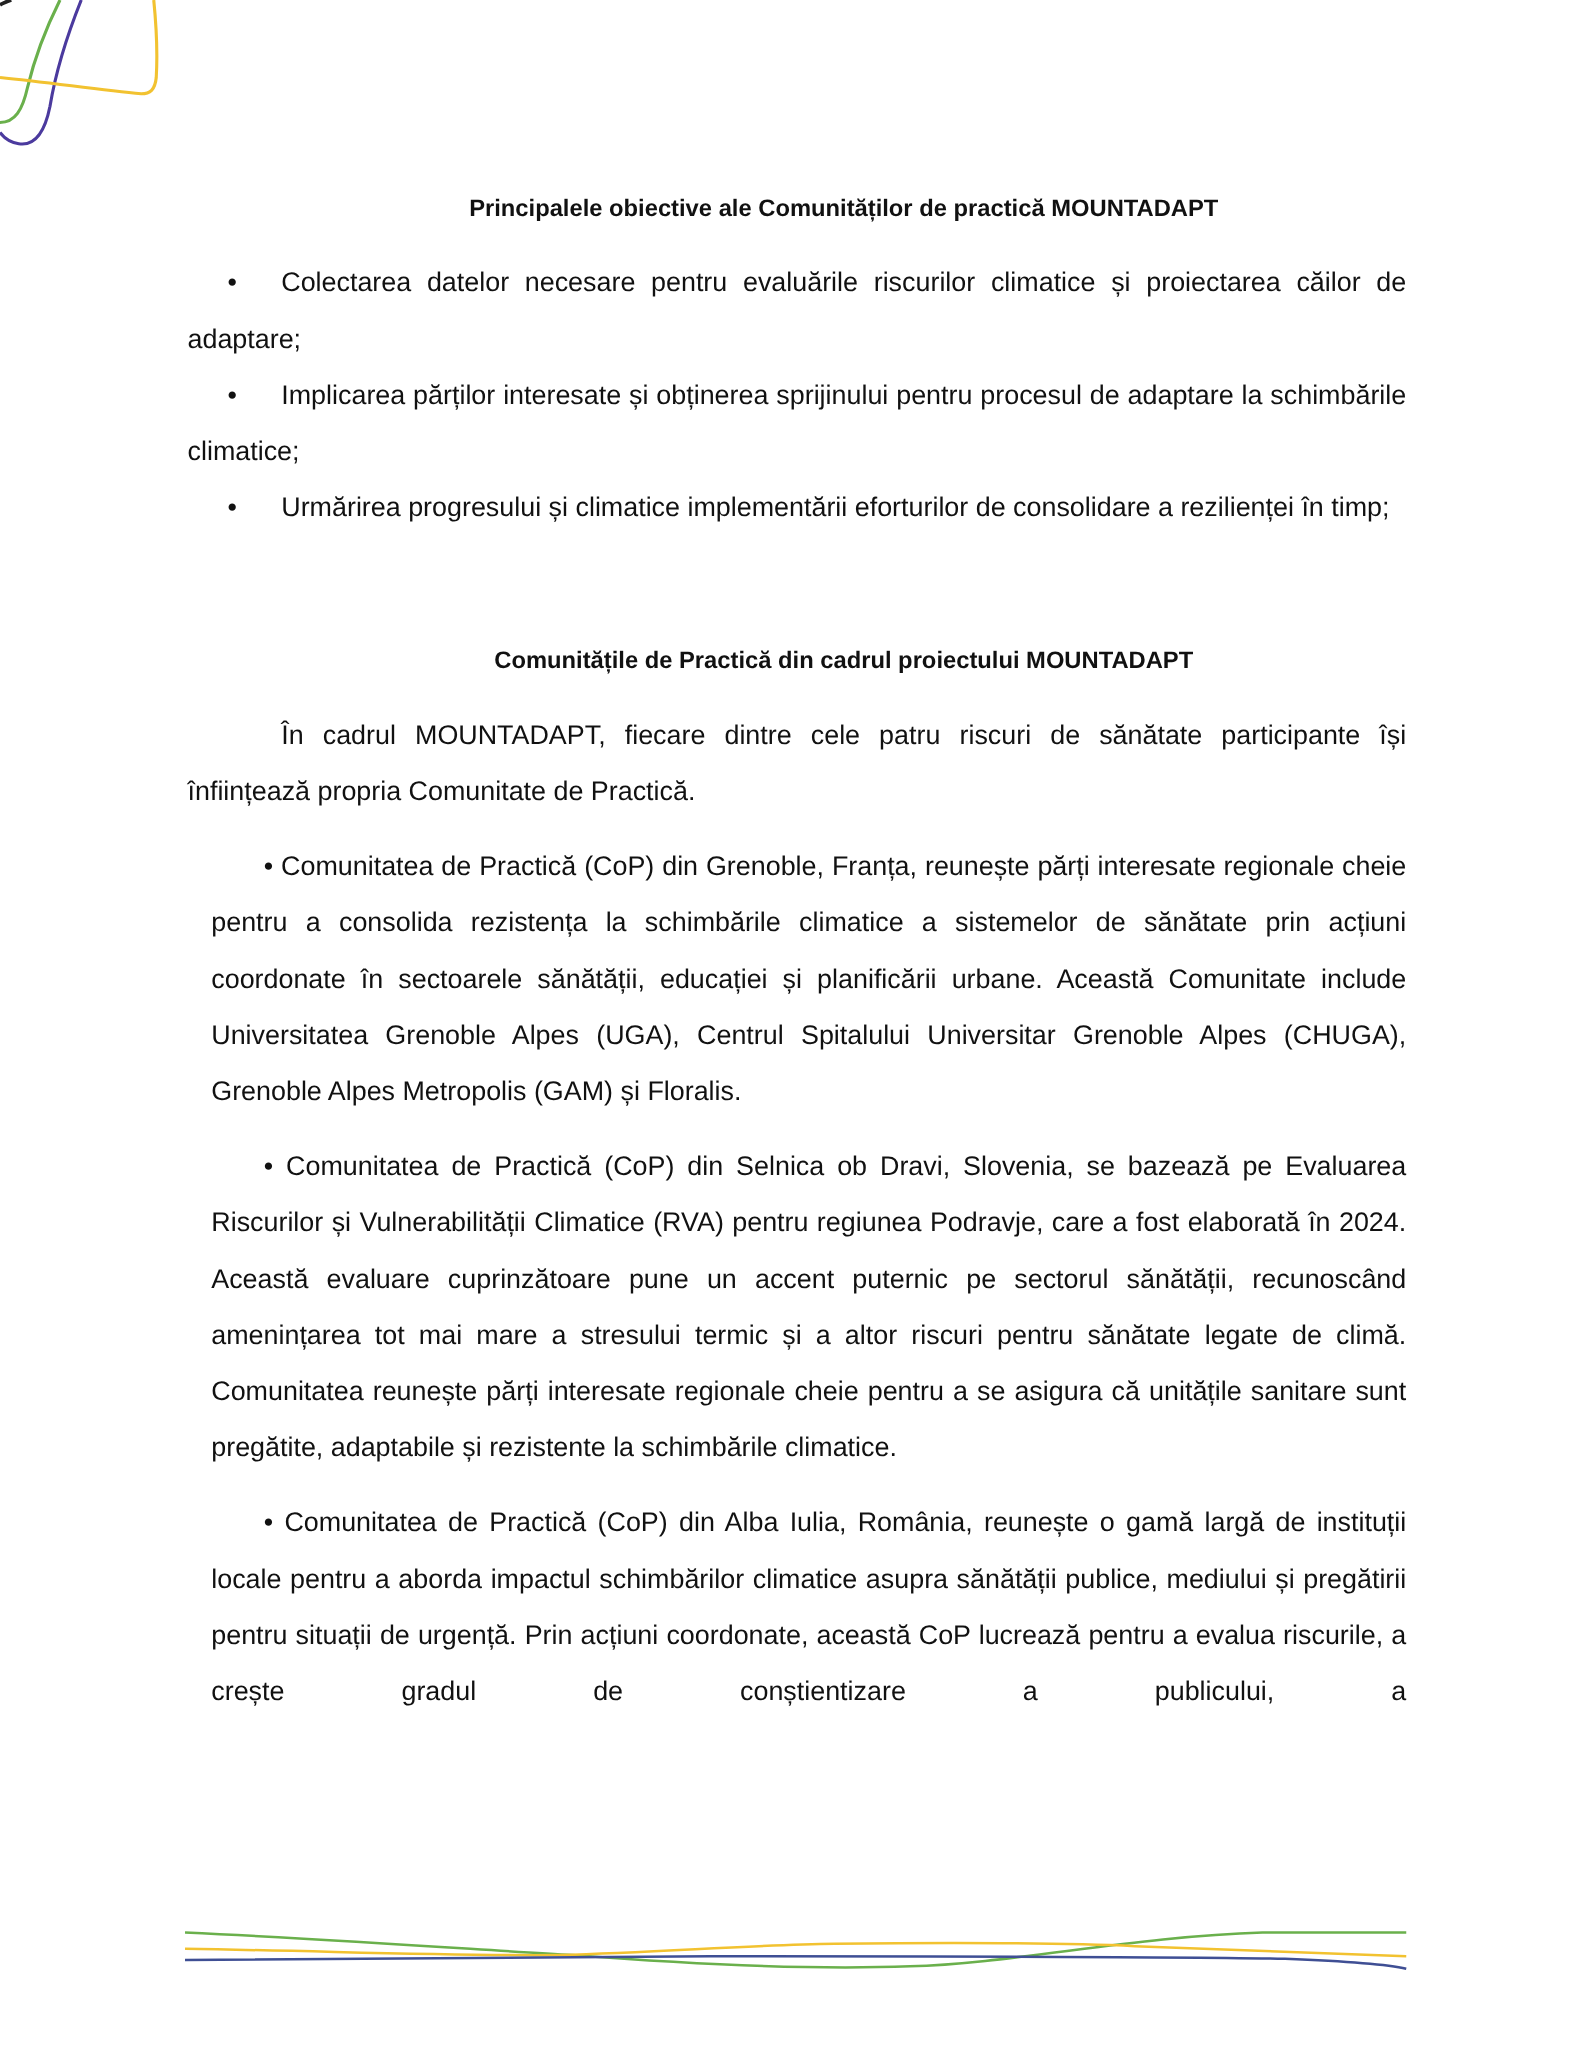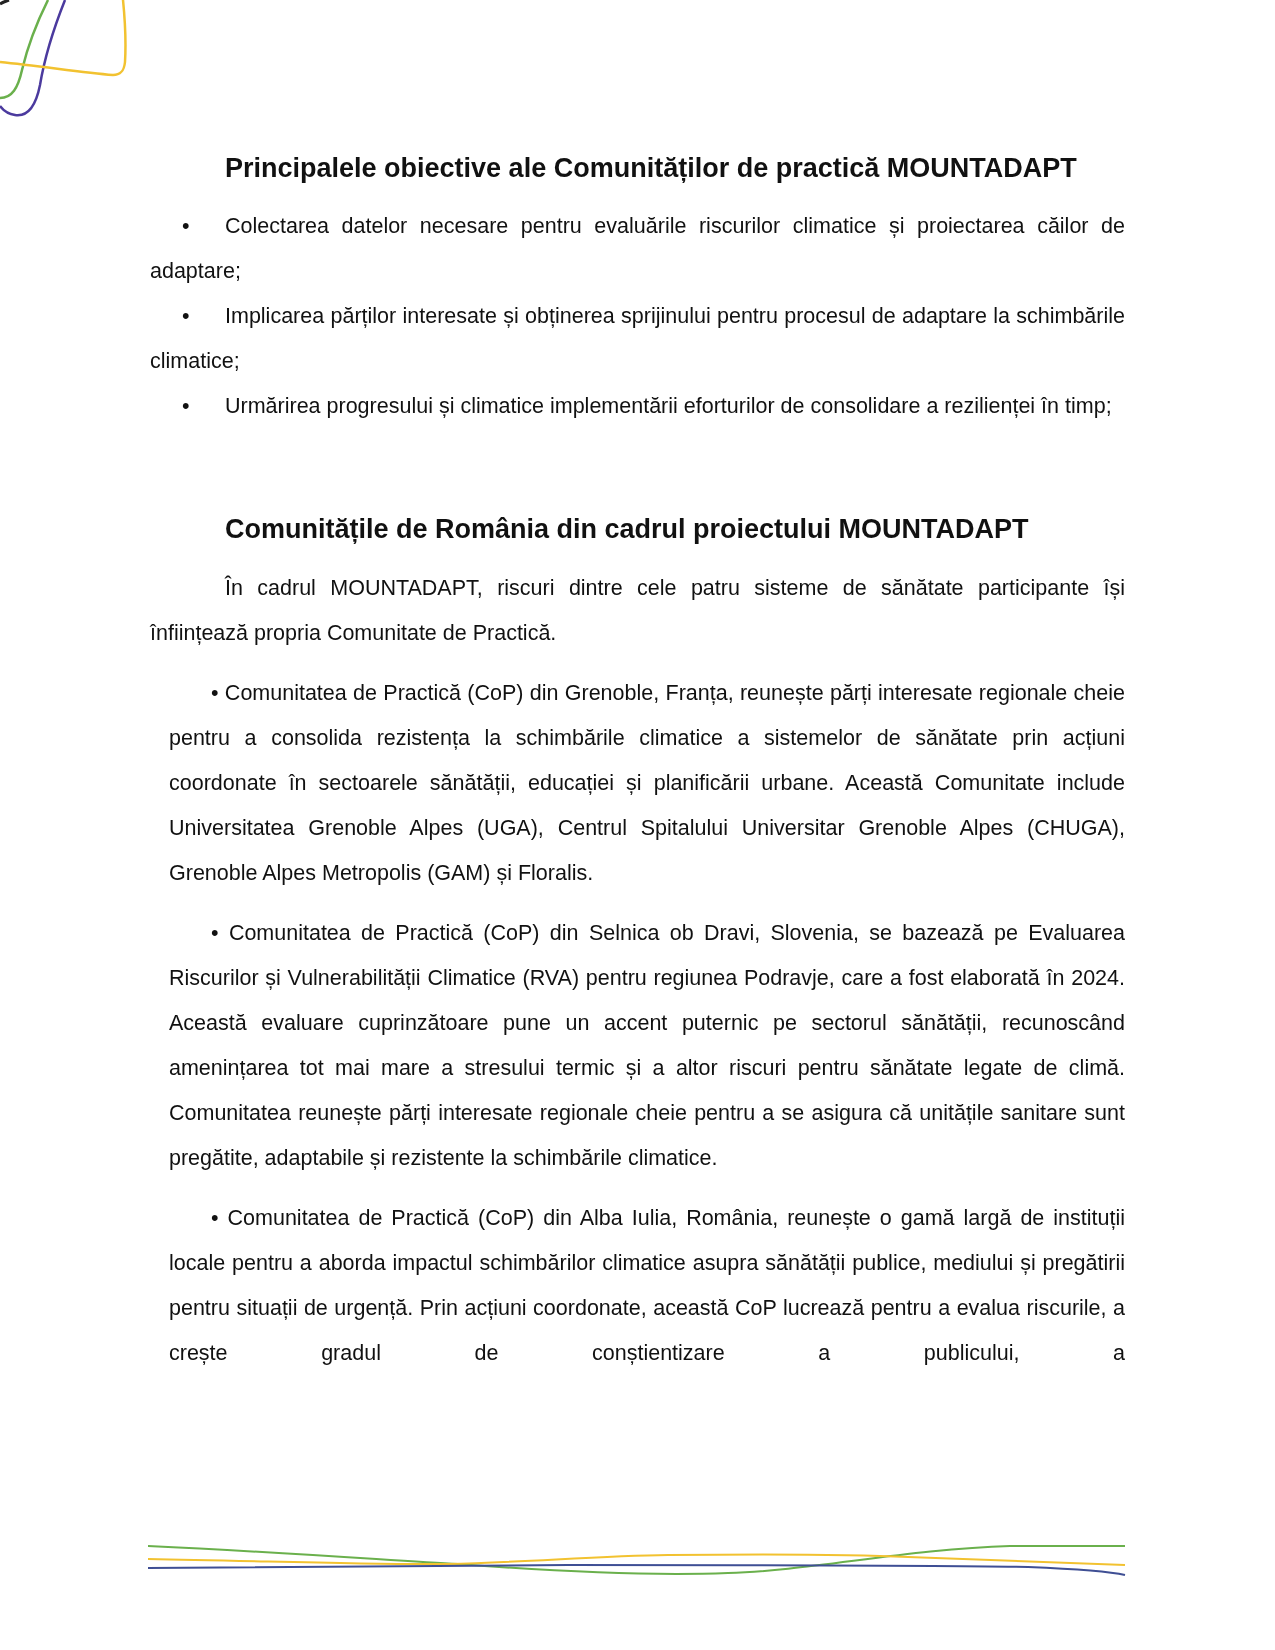--- a/index.html
+++ b/index.html
@@ -1,21 +1,21 @@
 <!DOCTYPE html>
 <html><head>
 <meta charset="utf-8">
 <style>
   html, body { margin:0; padding:0; background:#ffffff; }
   body { width:1275px; height:1650px; position:relative; overflow:hidden;
          font-family:"Liberation Sans", "DejaVu Sans", sans-serif; color:#111111; }
   .logo { position:absolute; left:0; top:0; width:140px; height:125px; }
   .footer-wave { position:absolute; left:148px; top:1535px; width:980px; height:50px; }
   .page { position:absolute; left:150px; top:146px; width:975px; }
-  .h { font-weight:bold; font-size:27px; line-height:44px; padding-left:75px; margin:0; }
+  .h { font-weight:bold; font-size:19px; line-height:44px; padding-left:75px; margin:0;text-align:center; }
   .h1 { margin-top:0; }
   .p { font-size:21.5px; line-height:45px; text-align:justify; margin:0; }
   .bl { position:relative; text-indent:75px; }
   .bl .dot { position:absolute; left:32px; top:0; text-indent:0; }
   .cop { text-indent:42px; margin-top:15px;margin-left:19px; }
   .intro { text-indent:75px; margin-top:15px; }
   .list1 { margin-top:14px; }
   .gap-big { height:78px; }
   .h2 { margin-top:0; }
 </style>
@@ -33,23 +33,23 @@
   <h2 class="h h1">Principalele obiective ale Comunităților de practică MOUNTADAPT</h2>
 
   <div class="list1">
     <p class="p bl"><span class="dot">•</span><span>Colectarea datelor necesare pentru evaluările riscurilor climatice și proiectarea căilor de adaptare;</span></p>
     <p class="p bl"><span class="dot">•</span><span>Implicarea părților interesate și obținerea sprijinului pentru procesul de adaptare la schimbările climatice;</span></p>
     <p class="p bl"><span class="dot">•</span><span>Urmărirea progresului și climatice implementării eforturilor de consolidare a rezilienței în timp;</span></p>
   </div>
 
   <div class="gap-big"></div>
 
-  <h2 class="h h2">Comunitățile de România din cadrul proiectului MOUNTADAPT</h2>
+  <h2 class="h h2">Comunitățile de Practică din cadrul proiectului MOUNTADAPT</h2>
 
-  <p class="p intro">În cadrul MOUNTADAPT, riscuri dintre cele patru sisteme de sănătate participante își înființează propria Comunitate de Practică.</p>
+  <p class="p intro">În cadrul MOUNTADAPT, fiecare dintre cele patru riscuri de sănătate participante își înființează propria Comunitate de Practică.</p>
 
   <p class="p cop"><span>•</span> <span>Comunitatea de Practică (CoP) din Grenoble, Franța, reunește părți interesate regionale cheie pentru a consolida rezistența la schimbările climatice a sistemelor de sănătate prin acțiuni coordonate în sectoarele sănătății, educației și planificării urbane. Această Comunitate include Universitatea Grenoble Alpes (UGA), Centrul Spitalului Universitar Grenoble Alpes (CHUGA), Grenoble Alpes Metropolis (GAM) și Floralis.</span></p>
   <p class="p cop"><span>•</span> <span>Comunitatea de Practică (CoP) din Selnica ob Dravi, Slovenia, se bazează pe Evaluarea Riscurilor și Vulnerabilității Climatice (RVA) pentru regiunea Podravje, care a fost elaborată în 2024. Această evaluare cuprinzătoare pune un accent puternic pe sectorul sănătății, recunoscând amenințarea tot mai mare a stresului termic și a altor riscuri pentru sănătate legate de climă. Comunitatea reunește părți interesate regionale cheie pentru a se asigura că unitățile sanitare sunt pregătite, adaptabile și rezistente la schimbările climatice.</span></p>
   <p class="p cop" style="text-align-last:justify;"><span>•</span> <span>Comunitatea de Practică (CoP) din Alba Iulia, România, reunește o gamă largă de instituții locale pentru a aborda impactul schimbărilor climatice asupra sănătății publice, mediului și pregătirii pentru situații de urgență. Prin acțiuni coordonate, această CoP lucrează pentru a evalua riscurile, a crește gradul de conștientizare a publicului, a</span></p>
 </div>
 
 <svg class="footer-wave" viewBox="0 0 980 50">
   <path d="M0,11 C150,18 250,26 310,29 C400,36 500,41 580,38 C660,36 760,14 862,11 L977,11" stroke="#6ab04c" stroke-width="2" fill="none"></path>
   <path d="M0,24 C120,26 220,30 300,29 C380,27 450,21 520,20 C620,19 700,19 760,22 C850,26 930,28 977,30" stroke="#f2c230" stroke-width="2" fill="none"></path>
   <path d="M0,33 C150,31 300,30 420,30 C600,30 780,30 880,32 C930,34 960,36 977,40" stroke="#3f4f94" stroke-width="2" fill="none"></path>

